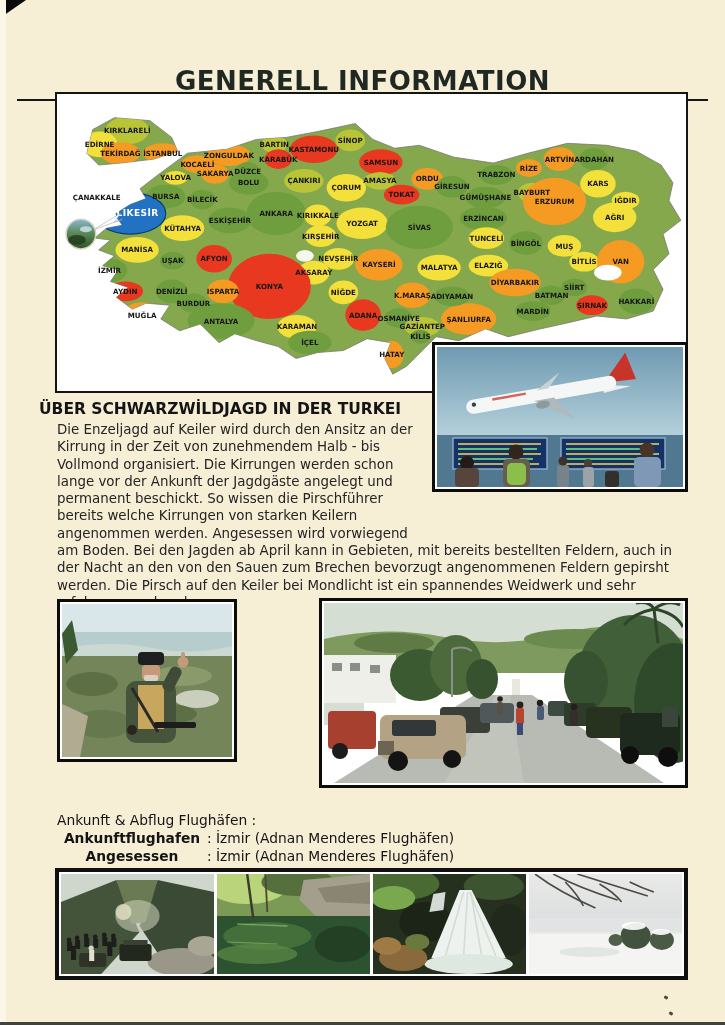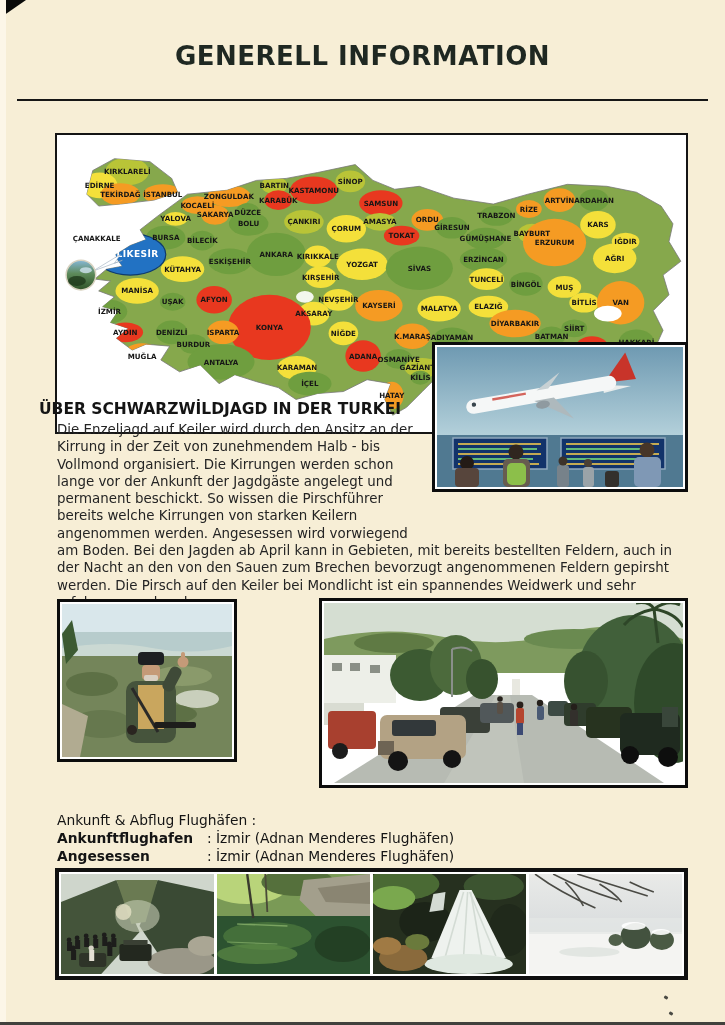--- a/index.html
+++ b/index.html
@@ -10,45 +10,45 @@
     color:#1b1b1b;
   }
   .abs{position:absolute;}
   
   .corner-wedge{left:0;top:0;width:26px;height:18px;background:#0a0a0a;
     clip-path:polygon(0 0,100% 0,0 100%);}
   .bottom-edge{left:0;bottom:0;width:725px;height:3px;background:#41413d;}
   .left-edge{left:0;top:0;width:6px;height:1025px;background:#fcf6e8;}
   .speck{width:4px;height:3px;background:#4a4a44;border-radius:1px;transform:rotate(35deg);}
   
-  .title{left:0;top:41px;width:725px;text-align:center;
+  .title{left:0;top:66px;width:725px;text-align:center;
     font-size:26px;font-weight:bold;letter-spacing:.5px;color:#1f2822;}
   .title-rule{left:17px;top:99px;width:691px;height:2px;background:#161616;}
   
   .map-box{left:55px;top:92px;width:629px;height:297px;background:#ffffff;
-    border:2px solid #141414;margin-top:41px;}
+    border:2px solid #141414;}
   .map-box svg{width:100%;height:100%;display:block;}
   .prov{font-family:"DejaVu Sans", sans-serif;font-size:7.2px;font-weight:bold;
     fill:#161616;text-anchor:middle;}
   .prov.hl{fill:#ffffff;font-size:9.2px;letter-spacing:.4px;}
   
   .photo-frame{border:3px solid #0c0c0c;background:#ffffff;padding:2px;box-sizing:border-box;}
   .photo-frame svg{display:block;width:100%;height:100%;}
   .plane-frame{left:432px;top:342px;width:256px;height:150px;}
   .hunter-frame{left:57px;top:599px;width:180px;height:163px;}
   .street-frame{left:319px;top:598px;width:369px;height:190px;}
   
   .sec-heading{left:39px;top:400px;width:420px;font-size:15.5px;font-weight:bold;color:#141414;}
   .body-par{left:57px;top:421px;width:618px;font-size:13.4px;line-height:17.3px;
     color:#242424;text-align:left;}
   .wrap-spacer{float:right;width:243px;height:106px;}
   .airport-block{left:57px;top:763px;width:620px;font-size:13.8px;line-height:18px;color:#141414;}
   .ap-bold{font-weight:normal;margin-top:48px;}
   .ap-row{display:flex;}
-  .ap-label{font-weight:bold;width:150px;flex:0 0 150px;}
+  .ap-label{font-weight:bold;width:150px;flex:0 0 150px;text-align:center;}
   
   .strip{left:55px;top:868px;width:633px;height:112px;box-sizing:border-box;
     background:#ffffff;border:4px solid #101010;padding:2px;display:flex;gap:3px;}
   .strip svg{flex:1 1 0;height:100%;min-width:0;}
 </style>
 </head>
 <body>
 
 <div class="abs corner-wedge"></div>
 <div class="abs left-edge"></div>

